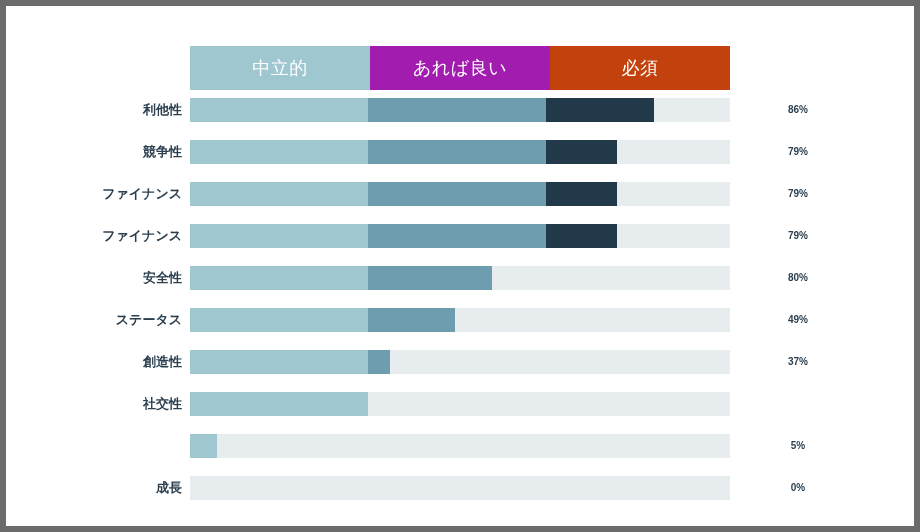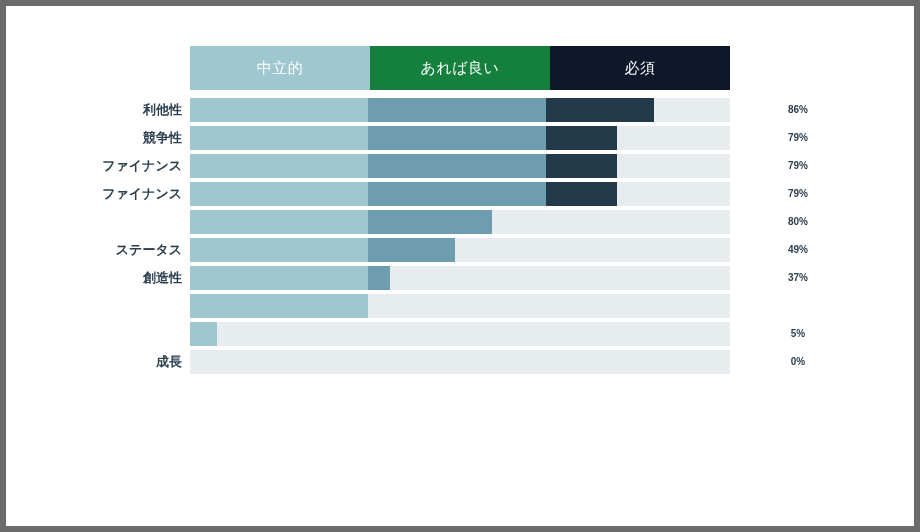--- a/index.html
+++ b/index.html
@@ -37,38 +37,38 @@
     top: 40px;
     width: 540px;
     height: 44px;
     display: flex;
   }
   .legend-seg {
     flex: 1 1 33.3333%;
     display: flex;
     align-items: center;
     justify-content: center;
-    font-size: 15px;
+    font-size: 18px;
     letter-spacing: 0.5px;
     color: #ffffff;
   }
   .legend-seg.s1 { background: #9ec7cf; }
-  .legend-seg.s2 { background: #15803d; }
-  .legend-seg.s3 { background: #0f172a; }
+  .legend-seg.s2 { background: #a21caf; }
+  .legend-seg.s3 { background: #c2410c; }
 
   .rows {
     position: absolute;
     left: 0;
     top: 92px;
     width: 908px;
   }
   .row {
     position: relative;
     height: 24px;
-    margin-bottom: 4px;
+    margin-bottom: 18px;
   }
   .row-label {
     position: absolute;
     left: 0;
     top: 0;
     width: 176px;
     height: 24px;
     line-height: 24px;
     text-align: right;
     font-size: 13px;
@@ -156,20 +156,21 @@
         <div class="row">
           <div class="row-label">ファイナンス</div>
           <div class="track">
             <div class="bar seg-neutral" style="width: 33%;"></div>
             <div class="bar seg-nice" style="left: 33%; width: 33%;"></div>
             <div class="bar seg-must" style="left: 66%; width: 13%;"></div>
           </div>
           <div class="row-value">79%</div>
         </div>
         <div class="row">
+          <div class="row-label">安全性</div>
           <div class="track">
             <div class="bar seg-neutral" style="width: 33%;"></div>
             <div class="bar seg-nice" style="left: 33%; width: 23%;"></div>
           </div>
           <div class="row-value">80%</div>
         </div>
         <div class="row">
           <div class="row-label">ステータス</div>
           <div class="track">
             <div class="bar seg-neutral" style="width: 33%;"></div>
@@ -179,20 +180,21 @@
         </div>
         <div class="row">
           <div class="row-label">創造性</div>
           <div class="track">
             <div class="bar seg-neutral" style="width: 33%;"></div>
             <div class="bar seg-nice" style="left: 33%; width: 4%;"></div>
           </div>
           <div class="row-value">37%</div>
         </div>
         <div class="row">
+          <div class="row-label">社交性</div>
           <div class="track">
             <div class="bar seg-neutral" style="width: 33%;"></div>
           </div>
         </div>
         <div class="row">
           <div class="track">
             <div class="bar seg-neutral" style="width: 5%;"></div>
           </div>
           <div class="row-value">5%</div>
         </div>

